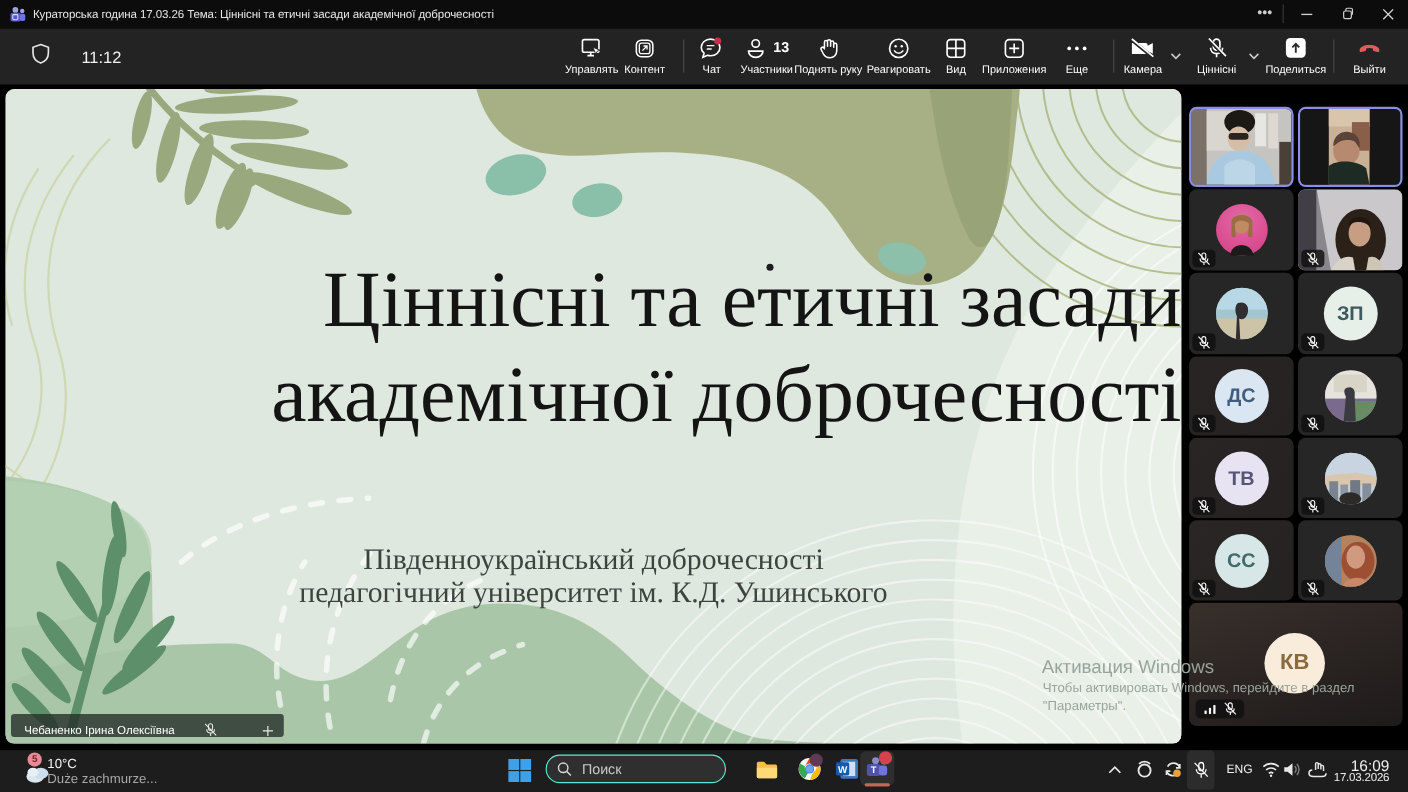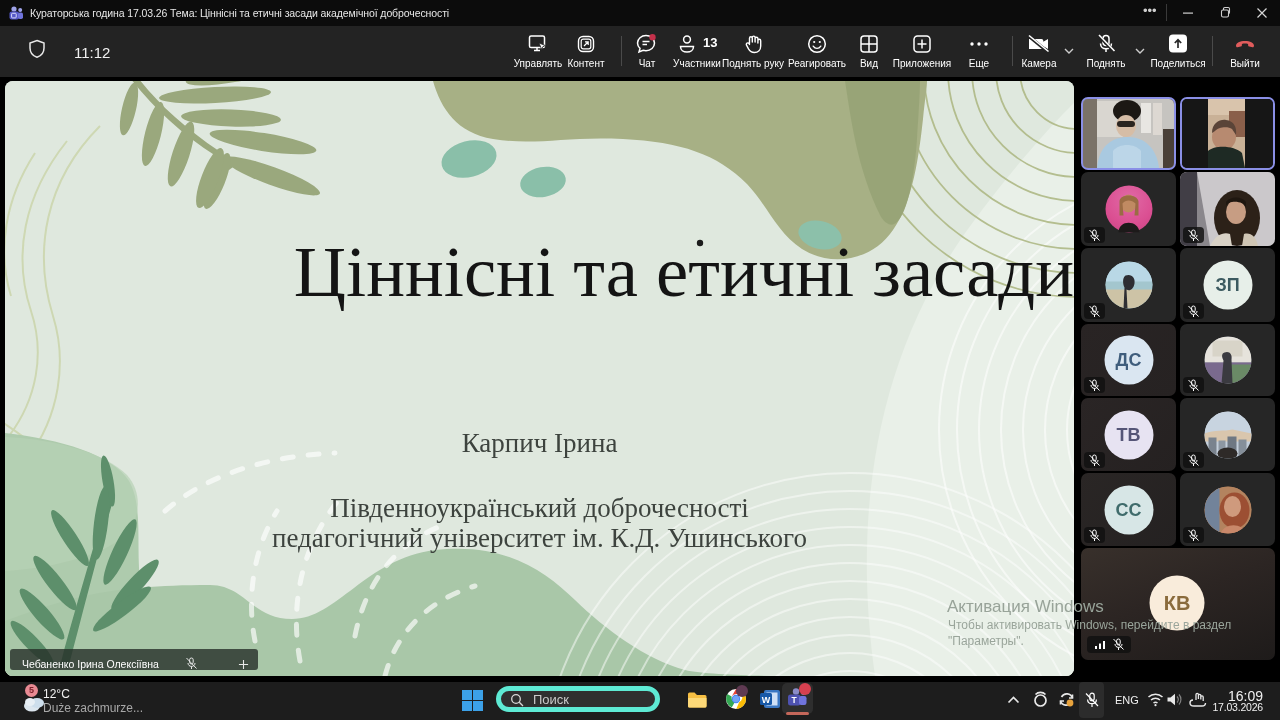--- a/index.html
+++ b/index.html
@@ -147,21 +147,21 @@
     <svg class="abs" style="left:1062px;top:20px" width="14" height="10" viewBox="0 0 14 10">
       <path d="M3 3 l4 4 4-4" fill="none" stroke="#ccc" stroke-width="1.4"></path>
     </svg>
     <div class="tbtn" style="left:1082px;width:48px">
       <svg class="ic" width="22" height="22" viewBox="0 0 22 22">
         <rect x="8" y="2.5" width="6" height="10" rx="3" fill="none" stroke="#fff" stroke-width="1.5"></rect>
         <path d="M5.5 10.5 c0 3.2 2.4 5.3 5.5 5.3 s5.5-2.1 5.5-5.3 M11 15.8 V19" fill="none" stroke="#fff" stroke-width="1.5"></path>
         <path d="M3.5 2.5 L19 18.5" stroke="#232323" stroke-width="3.2"></path>
         <path d="M4 2 L19.5 18" stroke="#fff" stroke-width="1.6"></path>
       </svg>
-      <span class="lb">Поднять</span>
+      <span class="lb">Ціннісні</span>
     </div>
     <svg class="abs" style="left:1133px;top:20px" width="14" height="10" viewBox="0 0 14 10">
       <path d="M3 3 l4 4 4-4" fill="none" stroke="#ccc" stroke-width="1.4"></path>
     </svg>
     <div class="tbtn" style="left:1148px;width:60px">
       <svg class="ic" width="24" height="22" viewBox="0 0 24 22">
         <rect x="3" y="1.5" width="18" height="18" rx="4" fill="#fff"></rect>
         <path d="M12 15 V7 M8.8 10 L12 6.8 15.2 10" fill="none" stroke="#2a2a2a" stroke-width="1.7"></path>
       </svg>
       <span class="lb">Поделиться</span>
@@ -258,21 +258,21 @@
         </g>
         <g fill="none" stroke="#ffffff" stroke-width="5" stroke-linecap="round" stroke-dasharray="11 15" opacity="0.65">
           <path d="M 295,580 C 285,525 295,465 337,415"></path>
           <path d="M 250,560 C 242,520 247,470 272,430"></path>
           <path d="M 350,555 C 360,503 390,463 436,445"></path>
           <path d="M 160,430 C 200,395 260,375 330,372"></path>
           <path d="M 380,595 C 390,555 420,520 470,505"></path>
         </g>
       </svg>
       <div class="stitle" id="t1">Ціннісні та етичні засади</div>
-      <div class="sub" style="top:347px">Карпич Ірина</div>
+      <div class="stitle" id="t2">академічної доброчесності</div>
       <div class="sub" style="top:412px">Південноукраїнський доброчесності</div>
       <div class="sub" style="top:442px">педагогічний університет ім. К.Д. Ушинського</div>
       <div id="nametag">Чебаненко Ірина Олексіївна
         <svg style="margin-left:6px" width="13" height="13" viewBox="0 0 13 13">
           <rect x="4.6" y="1" width="3.6" height="6" rx="1.8" fill="none" stroke="#e8e8e8" stroke-width="1"></rect>
           <path d="M3 6 c0 2 1.5 3.4 3.5 3.4 s3.5-1.4 3.5-3.4 M6.5 9.4 V12" fill="none" stroke="#e8e8e8" stroke-width="1"></path>
           <path d="M1.5 1 L11.5 11.5" stroke="#e8e8e8" stroke-width="1"></path>
         </svg>
         <svg style="margin-left:20px" width="11" height="11" viewBox="0 0 12 12">
           <path d="M6 1 V11 M1 6 H11" stroke="#e8e8e8" stroke-width="1.2"></path>
@@ -481,29 +481,29 @@
   <div id="wm1" class="abs">Активация Windows</div>
   <div id="wm2" class="abs">Чтобы активировать Windows, перейдите в раздел</div>
   <div id="wm3" class="abs">"Параметры".</div>
   <div id="taskbar">
     <svg class="abs" style="left:22px;top:6px" width="26" height="26" viewBox="0 0 26 26">
       <ellipse cx="10" cy="18" rx="8" ry="5.5" fill="#dce6ee"></ellipse>
       <ellipse cx="15" cy="15" rx="7" ry="5" fill="#cddeec"></ellipse>
       <ellipse cx="8" cy="14" rx="5" ry="4" fill="#e8eff5"></ellipse>
     </svg>
     <div class="abs" style="left:25px;top:2px;width:13px;height:13px;border-radius:50%;background:#e88a93;color:#7a1f2a;font-size:9px;font-weight:bold;text-align:center;line-height:13px">5</div>
-    <span class="abs" style="left:43px;top:5px;font-size:12px;color:#f2f2f2">12°C</span>
+    <span class="abs" style="left:43px;top:5px;font-size:12px;color:#f2f2f2">10°C</span>
     <span class="abs" style="left:43px;top:19px;font-size:12px;color:#a8a8a8">Duże zachmurze...</span>
     <svg class="abs" style="left:462px;top:8px" width="21" height="21" viewBox="0 0 21 21">
       <rect x="0" y="0" width="10" height="10" fill="#3ca1e8"></rect>
       <rect x="11" y="0" width="10" height="10" fill="#3ca1e8"></rect>
       <rect x="0" y="11" width="10" height="10" fill="#3ca1e8"></rect>
       <rect x="11" y="11" width="10" height="10" fill="#3ca1e8"></rect>
     </svg>
-    <div class="abs" style="left:496px;top:4px;width:164px;height:26px;border-radius:13px;background:#2f2f2f;border:5px solid #5eead4;display:flex;align-items:flex-end">
+    <div class="abs" style="left:496px;top:4px;width:164px;height:26px;border-radius:13px;background:#2f2f2f;border:1px solid #5eead4;display:flex;align-items:center">
       <svg style="margin-left:9px" width="14" height="14" viewBox="0 0 14 14">
         <circle cx="6" cy="6" r="4.3" fill="none" stroke="#d8d8d8" stroke-width="1.3"></circle>
         <path d="M9.3 9.3 L13 13" stroke="#d8d8d8" stroke-width="1.3"></path>
       </svg>
       <span style="margin-left:9px;font-size:13px;color:#c9c9c9">Поиск</span>
     </div>
     <svg class="abs" style="left:687px;top:8px" width="20" height="20" viewBox="0 0 20 20">
       <path d="M1 4 a1.5 1.5 0 0 1 1.5-1.5 h5 L10 5 h8 a1.5 1.5 0 0 1 1.5 1.5 V16 a1.5 1.5 0 0 1-1.5 1.5 H2.5 A1.5 1.5 0 0 1 1 16 Z" fill="#f7bf43"></path>
       <path d="M1 8 h18.5 V16 a1.5 1.5 0 0 1-1.5 1.5 H2.5 A1.5 1.5 0 0 1 1 16 Z" fill="#fdd978"></path>
     </svg>

